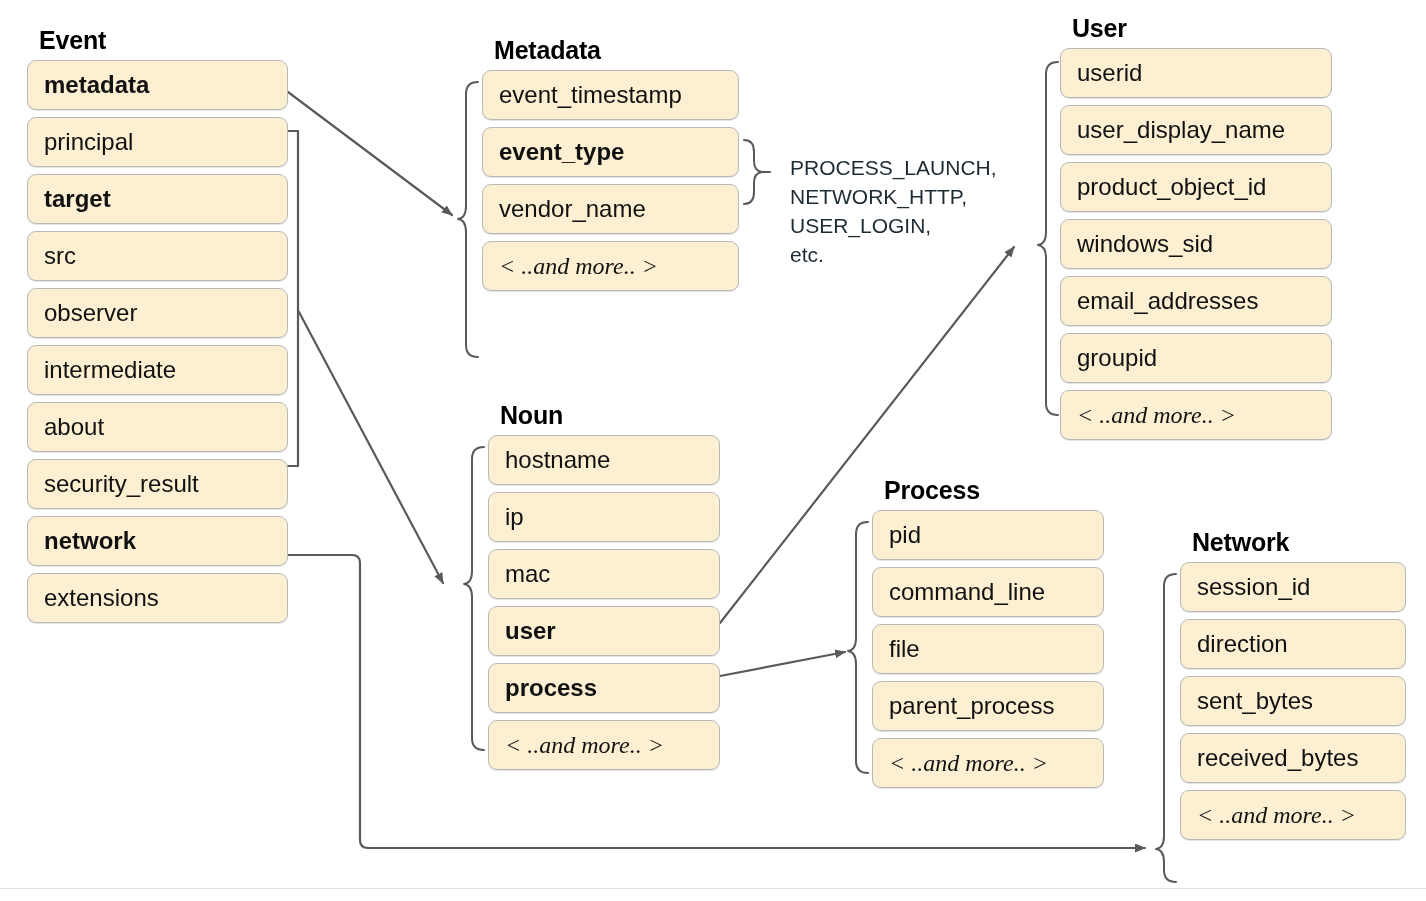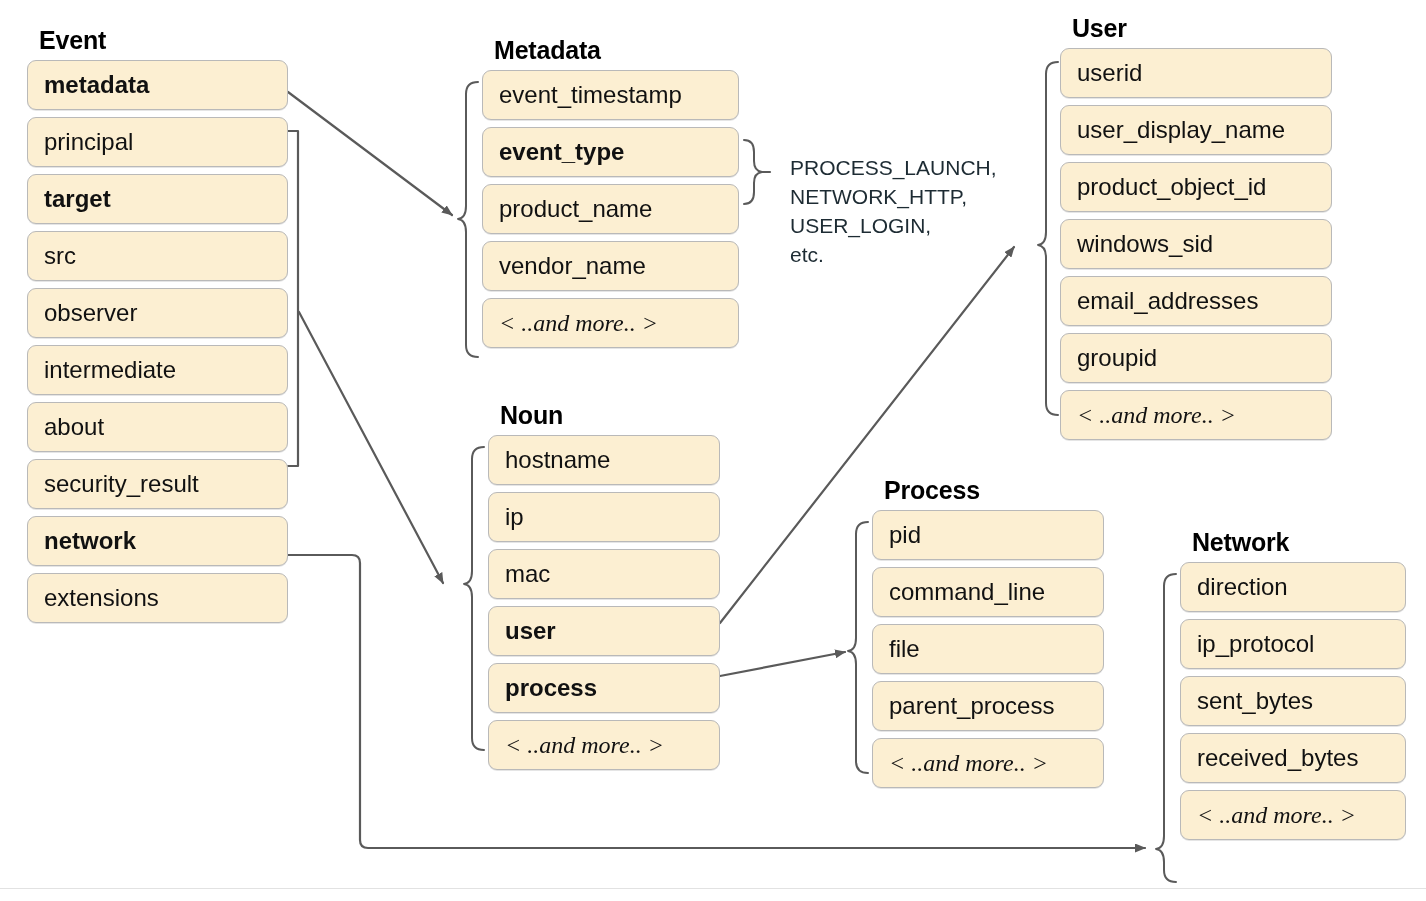--- a/index.html
+++ b/index.html
@@ -157,21 +157,20 @@
       <div class="field bold">network</div>
       <div class="field">extensions</div>
     </div>
   </div>
 
   <div class="group" id="group-metadata">
     <div class="group-title">Metadata</div>
     <div class="fields">
       <div class="field">event_timestamp</div>
       <div class="field bold">event_type</div>
-      <div class="field">product_name</div>
       <div class="field">vendor_name</div>
       <div class="field more">&lt; ..and more.. &gt;</div>
     </div>
   </div>
 
   <div id="enum-note">
     <div>PROCESS_LAUNCH,</div>
     <div>NETWORK_HTTP,</div>
     <div>USER_LOGIN,</div>
     <div>etc.</div>
@@ -209,21 +208,21 @@
       <div class="field">command_line</div>
       <div class="field">file</div>
       <div class="field">parent_process</div>
       <div class="field more">&lt; ..and more.. &gt;</div>
     </div>
   </div>
 
   <div class="group" id="group-network">
     <div class="group-title">Network</div>
     <div class="fields">
+      <div class="field">session_id</div>
       <div class="field">direction</div>
-      <div class="field">ip_protocol</div>
       <div class="field">sent_bytes</div>
       <div class="field">received_bytes</div>
       <div class="field more">&lt; ..and more.. &gt;</div>
     </div>
   </div>
 
 </div>
 
 </body></html>

